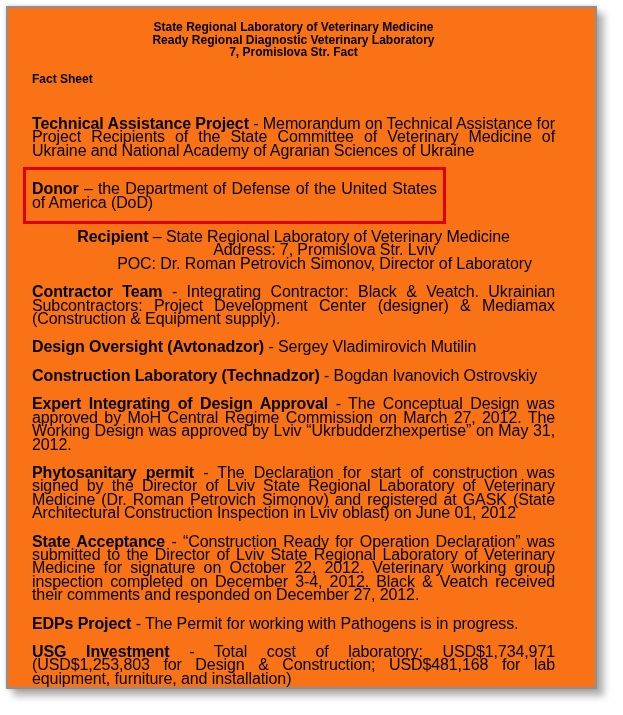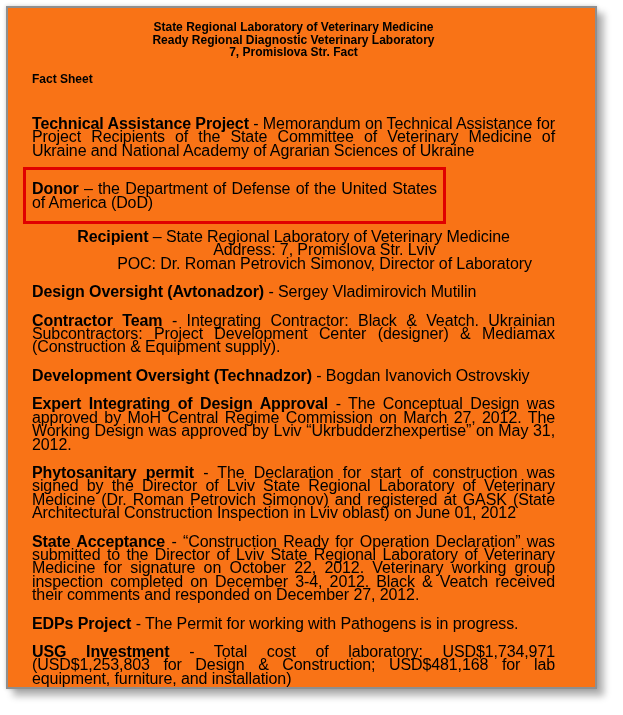--- a/index.html
+++ b/index.html
@@ -86,25 +86,25 @@
       <p class="para"><b>Donor</b><span> – </span><span>the Department of Defense of the United States of America (DoD)</span></p>
     </div>
 
 
     <div class="para">
       <div class="recipient-first"><b>Recipient</b><span> – </span><span>State Regional Laboratory of Veterinary Medicine</span></div>
       <div class="indent-line">Address: 7, Promislova Str. Lviv</div>
       <div class="indent-line">POC: Dr. Roman Petrovich Simonov, Director of Laboratory</div>
     </div>
 
+    <p class="para"><b>Contractor Team</b><span> - </span><span>Integrating Contractor: Black &amp; Veatch. Ukrainian Subcontractors: Project Development Center (designer) &amp; Mediamax (Construction &amp; Equipment supply).</span></p>
+
     <p class="para"><b>Design Oversight (Avtonadzor)</b><span> - </span><span>Sergey Vladimirovich Mutilin</span></p>
 
-    <p class="para"><b>Contractor Team</b><span> - </span><span>Integrating Contractor: Black &amp; Veatch. Ukrainian Subcontractors: Project Development Center (designer) &amp; Mediamax (Construction &amp; Equipment supply).</span></p>
-
-    <p class="para"><b>Development Oversight (Technadzor)</b><span> - </span><span>Bogdan Ivanovich Ostrovskiy</span></p>
+    <p class="para"><b>Construction Laboratory (Technadzor)</b><span> - </span><span>Bogdan Ivanovich Ostrovskiy</span></p>
 
     <p class="para"><b>Expert Integrating of Design Approval</b><span> - </span><span>The Conceptual Design was approved by MoH Central Regime Commission on March 27, 2012. The Working Design was approved by Lviv “Ukrbudderzhexpertise” on May 31, 2012.</span></p>
 
     <p class="para"><b>Phytosanitary permit</b><span> - </span><span>The Declaration for start of construction was signed by the Director of Lviv State Regional Laboratory of Veterinary Medicine (Dr. Roman Petrovich Simonov) and registered at GASK (State Architectural Construction Inspection in Lviv oblast) on June 01, 2012</span></p>
 
     <p class="para"><b>State Acceptance</b><span> - </span><span>“Construction Ready for Operation Declaration” was submitted to the Director of Lviv State Regional Laboratory of Veterinary Medicine for signature on October 22, 2012. Veterinary working group inspection completed on December 3-4, 2012. Black &amp; Veatch received their comments and responded on December 27, 2012.</span></p>
 
 
     <p class="para"><b>EDPs Project</b><span> - </span><span>The Permit for working with Pathogens is in progress.</span></p>
 

